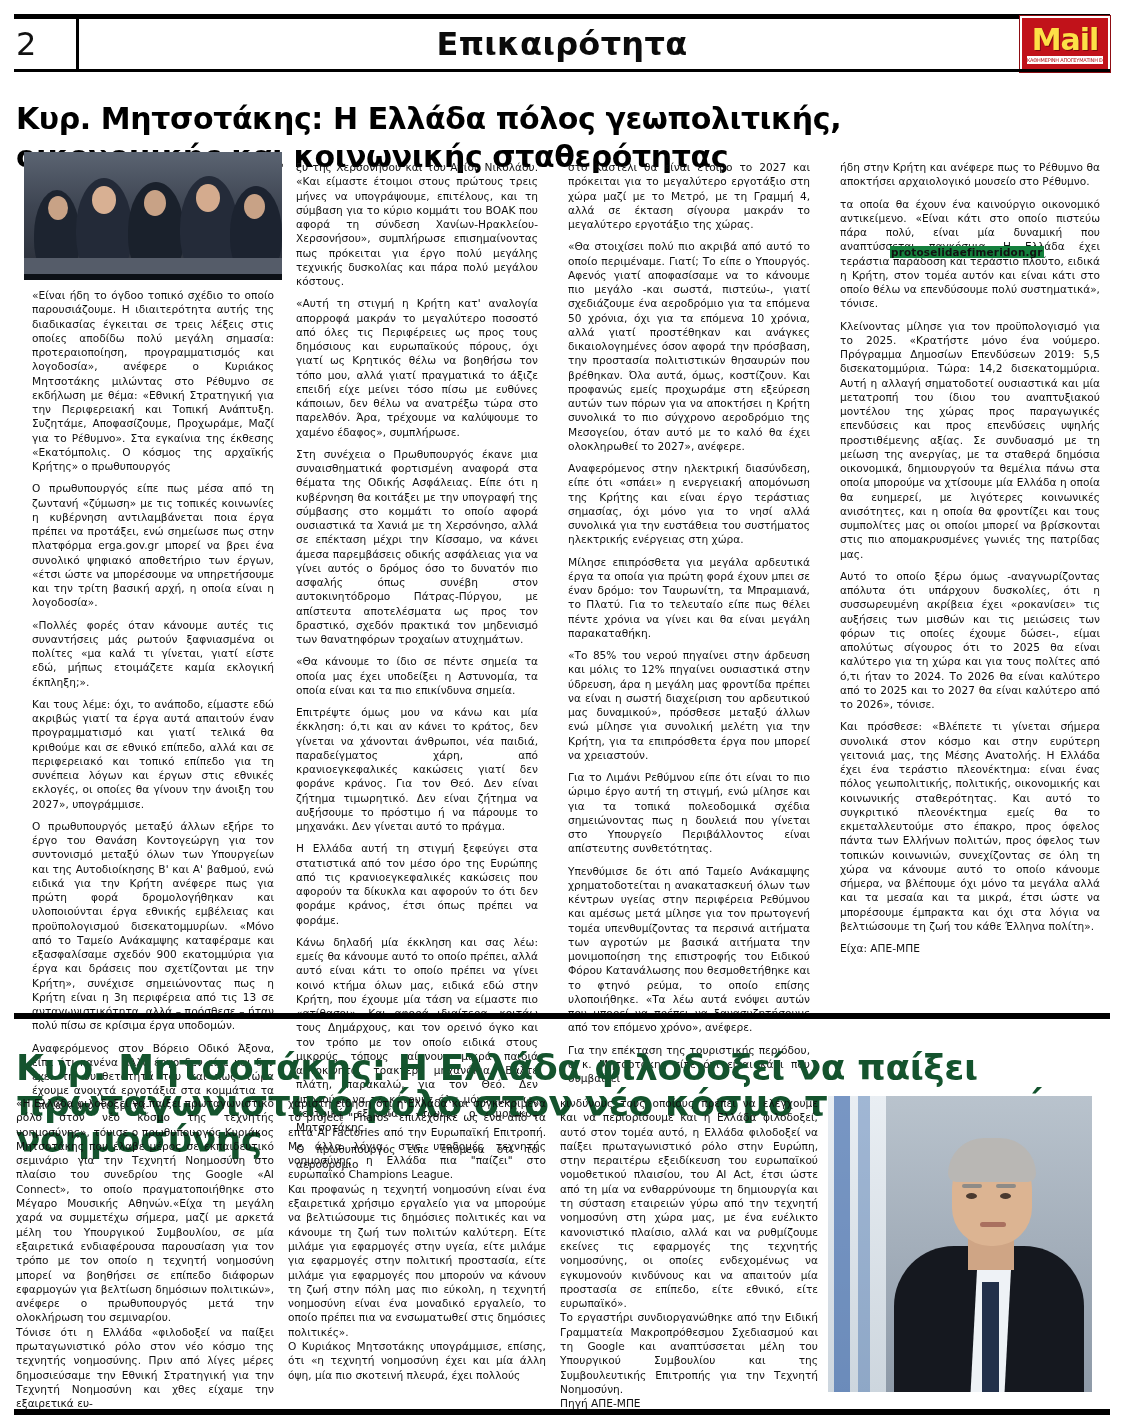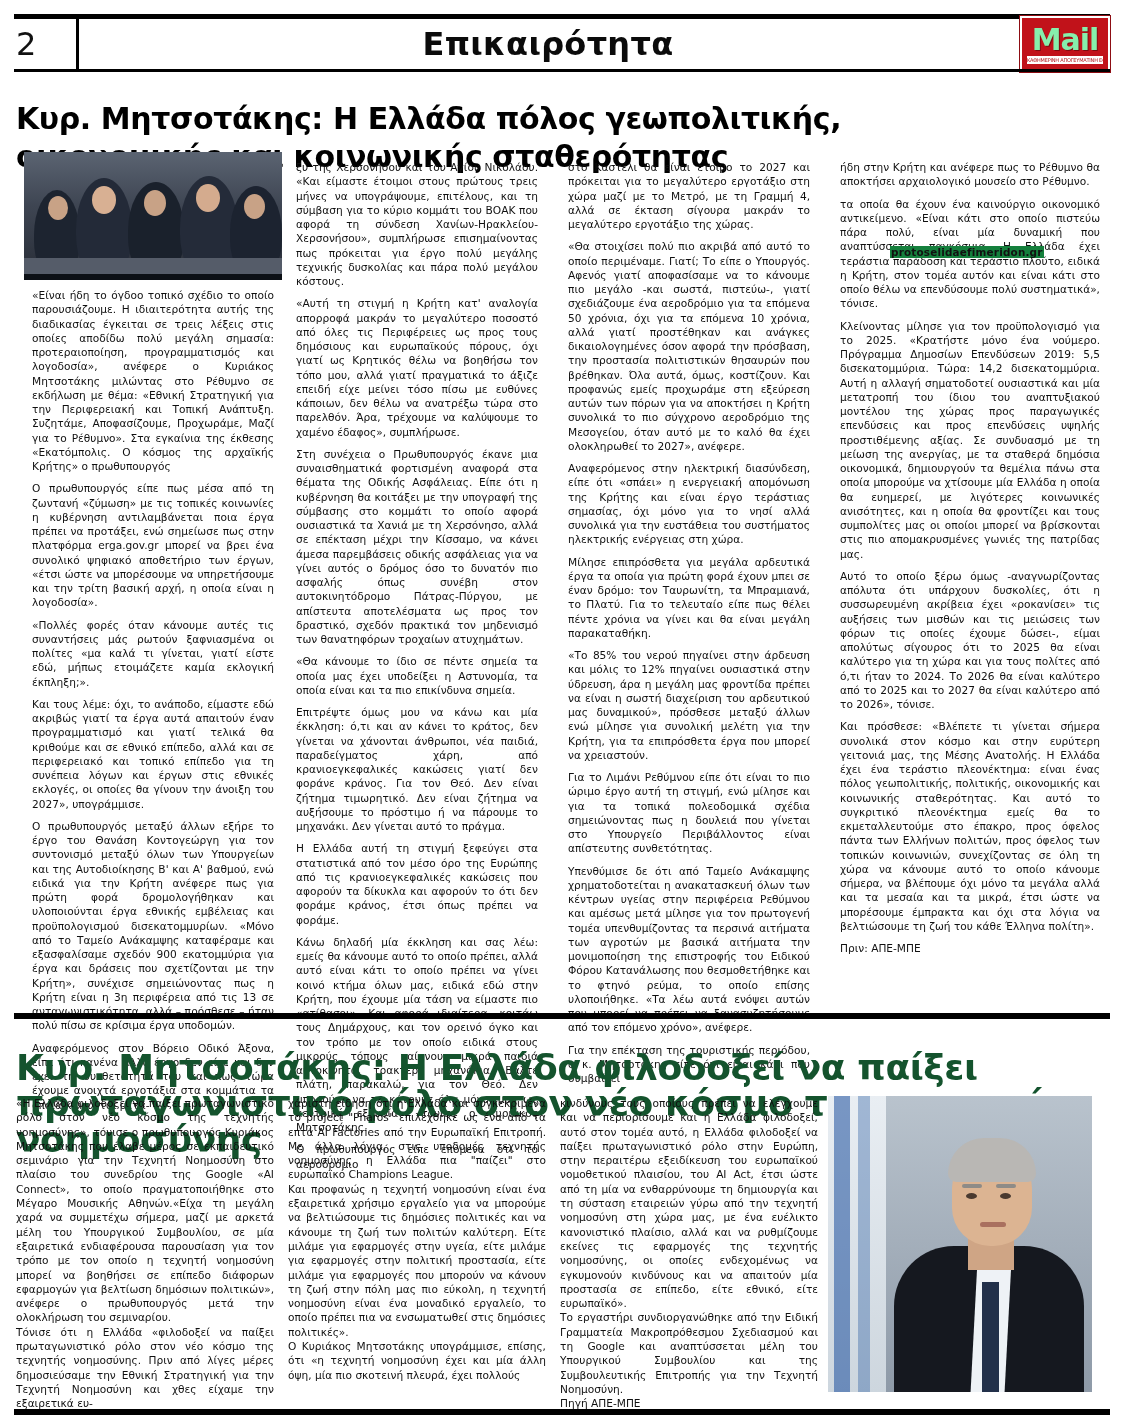--- a/index.html
+++ b/index.html
@@ -63,21 +63,21 @@
   .page-number-divider {
     position: absolute;
     left: 62px;
     top: 5px;
     width: 3px;
     height: 50px;
     background: #000;
   }
   .section-title {
     position: absolute;
-    left: 64px;
+    left: 78px;
     top: 6px;
     width: 940px;
     height: 48px;
     line-height: 48px;
     text-align: center;
     font-family: "DejaVu Sans", sans-serif;
     font-size: 32px;
     font-weight: 700;
     letter-spacing: 0.3px;
     color: #0b0b0b;
@@ -94,21 +94,21 @@
     display: flex;
     flex-direction: column;
     align-items: center;
     justify-content: center;
     overflow: hidden;
   }
   .brand-logo-word {
     font-family: "DejaVu Sans", sans-serif;
     font-size: 30px;
     font-weight: 700;
-    color: #86efac;
+    color: #fde047;
     line-height: 30px;
     letter-spacing: -1px;
     text-shadow: 1px 1px 0 rgba(0,0,0,0.35);
   }
   .brand-logo-tag {
     margin-top: 1px;
     width: 76px;
     height: 8px;
     background: #ffffff;
     font-size: 5px;
@@ -445,21 +445,21 @@
       <p>Υπενθύμισε δε ότι από Ταμείο Ανάκαμψης χρηματοδοτείται η ανακατασκευή όλων των κέντρων υγείας στην περιφέρεια Ρεθύμνου και αμέσως μετά μίλησε για τον πρωτογενή τομέα υπενθυμίζοντας τα περσινά αιτήματα των αγροτών με βασικά αιτήματα την μονιμοποίηση της επιστροφής του Ειδικού Φόρου Κατανάλωσης που θεσμοθετήθηκε και το φτηνό ρεύμα, το οποίο επίσης υλοποιήθηκε. «Τα λέω αυτά ενόψει αυτών που μπορεί να πρέπει να ξανασυζητήσουμε από τον επόμενο χρόνο», ανέφερε.</p>
       <p>Για την επέκταση της τουριστικής περιόδου, ο κ. Μητσοτάκης είπε ότι είναι κάτι που συμβαίνει</p>
     </div>
 
     <div class="col c4">
       <p>ήδη στην Κρήτη και ανέφερε πως το Ρέθυμνο θα αποκτήσει αρχαιολογικό μουσείο στο Ρέθυμνο.</p>
       <p>τα οποία θα έχουν ένα καινούργιο οικονομικό αντικείμενο. «Είναι κάτι στο οποίο πιστεύω πάρα πολύ, είναι μία δυναμική που αναπτύσσεται παγκόσμια. Η Ελλάδα έχει τεράστια παράδοση και τεράστιο πλούτο, ειδικά η Κρήτη, στον τομέα αυτόν και είναι κάτι στο οποίο θέλω να επενδύσουμε πολύ συστηματικά», τόνισε.</p>
       <p>Κλείνοντας μίλησε για τον προϋπολογισμό για το 2025. «Κρατήστε μόνο ένα νούμερο. Πρόγραμμα Δημοσίων Επενδύσεων 2019: 5,5 δισεκατομμύρια. Τώρα: 14,2 δισεκατομμύρια. Αυτή η αλλαγή σηματοδοτεί ουσιαστικά και μία μετατροπή του ίδιου του αναπτυξιακού μοντέλου της χώρας προς παραγωγικές επενδύσεις και προς επενδύσεις υψηλής προστιθέμενης αξίας. Σε συνδυασμό με τη μείωση της ανεργίας, με τα σταθερά δημόσια οικονομικά, δημιουργούν τα θεμέλια πάνω στα οποία μπορούμε να χτίσουμε μία Ελλάδα η οποία θα ευημερεί, με λιγότερες κοινωνικές ανισότητες, και η οποία θα φροντίζει και τους συμπολίτες μας οι οποίοι μπορεί να βρίσκονται στις πιο απομακρυσμένες γωνιές της πατρίδας μας.</p>
       <p>Αυτό το οποίο ξέρω όμως -αναγνωρίζοντας απόλυτα ότι υπάρχουν δυσκολίες, ότι η συσσωρευμένη ακρίβεια έχει «ροκανίσει» τις αυξήσεις των μισθών και τις μειώσεις των φόρων τις οποίες έχουμε δώσει-, είμαι απολύτως σίγουρος ότι το 2025 θα είναι καλύτερο για τη χώρα και για τους πολίτες από ό,τι ήταν το 2024. Το 2026 θα είναι καλύτερο από το 2025 και το 2027 θα είναι καλύτερο από το 2026», τόνισε.</p>
       <p>Και πρόσθεσε: «Βλέπετε τι γίνεται σήμερα συνολικά στον κόσμο και στην ευρύτερη γειτονιά μας, της Μέσης Ανατολής. Η Ελλάδα έχει ένα τεράστιο πλεονέκτημα: είναι ένας πόλος γεωπολιτικής, πολιτικής, οικονομικής και κοινωνικής σταθερότητας. Και αυτό το συγκριτικό πλεονέκτημα εμείς θα το εκμεταλλευτούμε στο έπακρο, προς όφελος πάντα των Ελλήνων πολιτών, προς όφελος των τοπικών κοινωνιών, συνεχίζοντας σε όλη τη χώρα να κάνουμε αυτό το οποίο κάνουμε σήμερα, να βλέπουμε όχι μόνο τα μεγάλα αλλά και τα μεσαία και τα μικρά, έτσι ώστε να μπορέσουμε έμπρακτα και όχι στα λόγια να βελτιώσουμε τη ζωή του κάθε Έλληνα πολίτη».</p>
-      <p class="source-line">Πριν: ΑΠΕ-ΜΠΕ</p>
+      <p class="source-line">Είχα: ΑΠΕ-ΜΠΕ</p>
     </div>
   </div>
 
   <div class="watermark">protoselidaefimeridon.gr</div>
 
   <div class="rule-thick" id="rule-mid"></div>
 
   <h1 class="article2-headline">Κυρ. Μητσοτάκης: Η Ελλάδα φιλοδοξεί να παίξει πρωταγωνιστικό ρόλο στον νέο κόσμο της τεχνητής νοημοσύνης</h1>
 
   <div class="cols-b">

